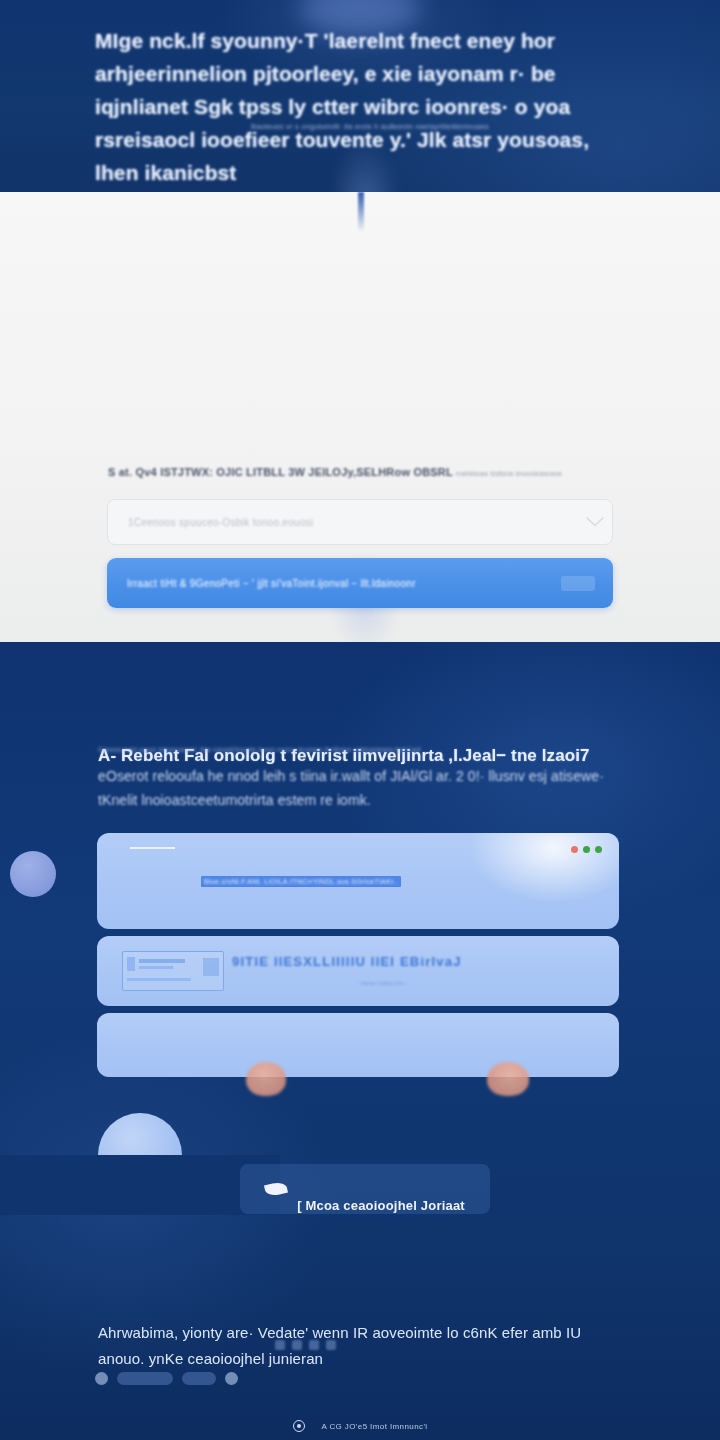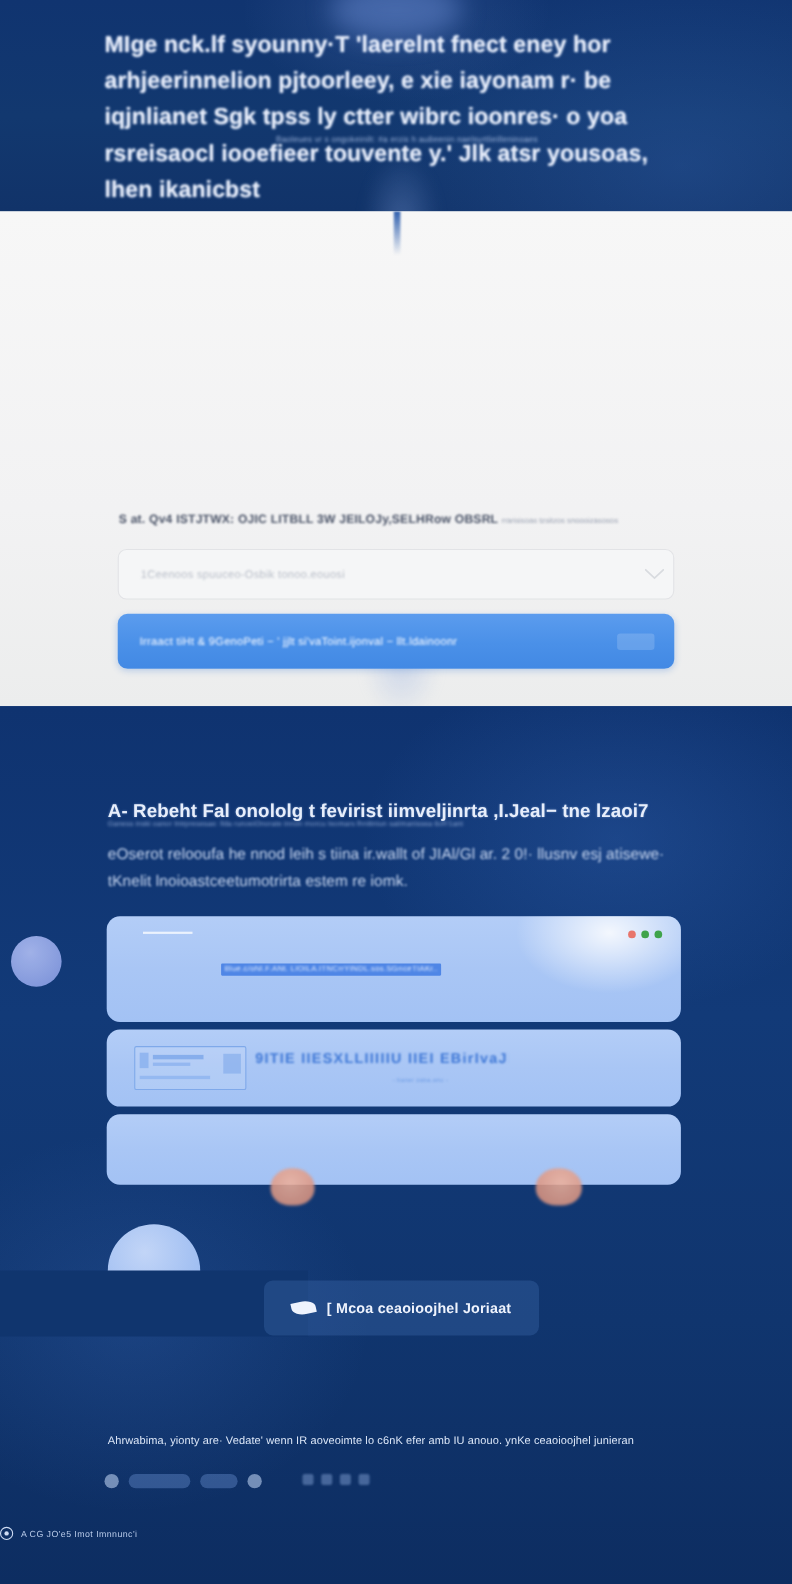--- a/index.html
+++ b/index.html
@@ -5,21 +5,21 @@
   html,body{margin:0;padding:0;}
   body{
     width:720px;height:1440px;overflow:hidden;position:relative;
     background:#123a76;
     font-family:"Liberation Sans","DejaVu Sans",sans-serif;
     -webkit-font-smoothing:antialiased;
   }
   .page{position:relative;width:720px;height:1440px;overflow:hidden;}
 
   
-  .blur1{filter:blur(0.7px);}
+  .blur1{filter:blur(0.7px);margin-top:32px;}
   .blur2{filter:blur(1.1px);}
   .blur3{filter:blur(1.6px);}
 
   
   .hero{
     position:absolute;left:0;top:0;width:720px;height:192px;
     background:
       radial-gradient(200px 120px at 360px 10px, rgba(120,150,220,.20), rgba(120,150,220,0) 70%),
       radial-gradient(420px 260px at 620px 150px, rgba(60,110,190,.28), rgba(60,110,190,0) 70%),
       linear-gradient(180deg,#103470 0%,#12386f 55%,#113369 100%);
@@ -202,37 +202,37 @@
     width:22px;height:12px;border-radius:0 60% 0 60%;
     background:#eef3fd;transform:rotate(-12deg);
   }
   .strip .strip-txt{
     color:#eef3fd;font-size:13px;font-weight:600;letter-spacing:.2px;
   }
 
   
   .foot-head{
     position:absolute;left:98px;top:1288px;width:520px;
-    color:#dce7f8;font-size:10px;line-height:26px;letter-spacing:.1px;
+    color:#dce7f8;font-size:15px;line-height:26px;letter-spacing:.1px;
   }
   .foot-icons{
     position:absolute;left:95px;top:1340px;display:flex;align-items:center;gap:9px;
   }
   .fi{width:13px;height:13px;border-radius:3px;background:rgba(170,195,240,.45);}
   .fi.round{border-radius:50%;background:rgba(200,220,250,.55);}
   .pill{width:56px;height:13px;border-radius:7px;background:rgba(120,160,225,.35);}
   .pill.sm{width:34px;}
   .foot-icons2{
     position:absolute;left:275px;top:1340px;display:flex;align-items:center;gap:7px;
   }
   .fi2{width:10px;height:10px;border-radius:2px;background:rgba(155,185,235,.40);}
 
   .foot-bottom{
     position:absolute;left:0;top:1388px;width:720px;
-    display:flex;align-items:center;justify-content:flex-start;gap:7px;
+    display:flex;align-items:center;justify-content:center;gap:17px;
   }
   .foot-logo{
     width:12px;height:12px;border-radius:50%;
     border:1.6px solid #cfdcf3;box-sizing:border-box;
     display:flex;align-items:center;justify-content:center;
   }
   .foot-logo i{display:block;width:4px;height:4px;border-radius:50%;background:#cfdcf3;}
   .foot-copy{color:#b9cbe9;font-size:8px;letter-spacing:.4px;}
 
   

